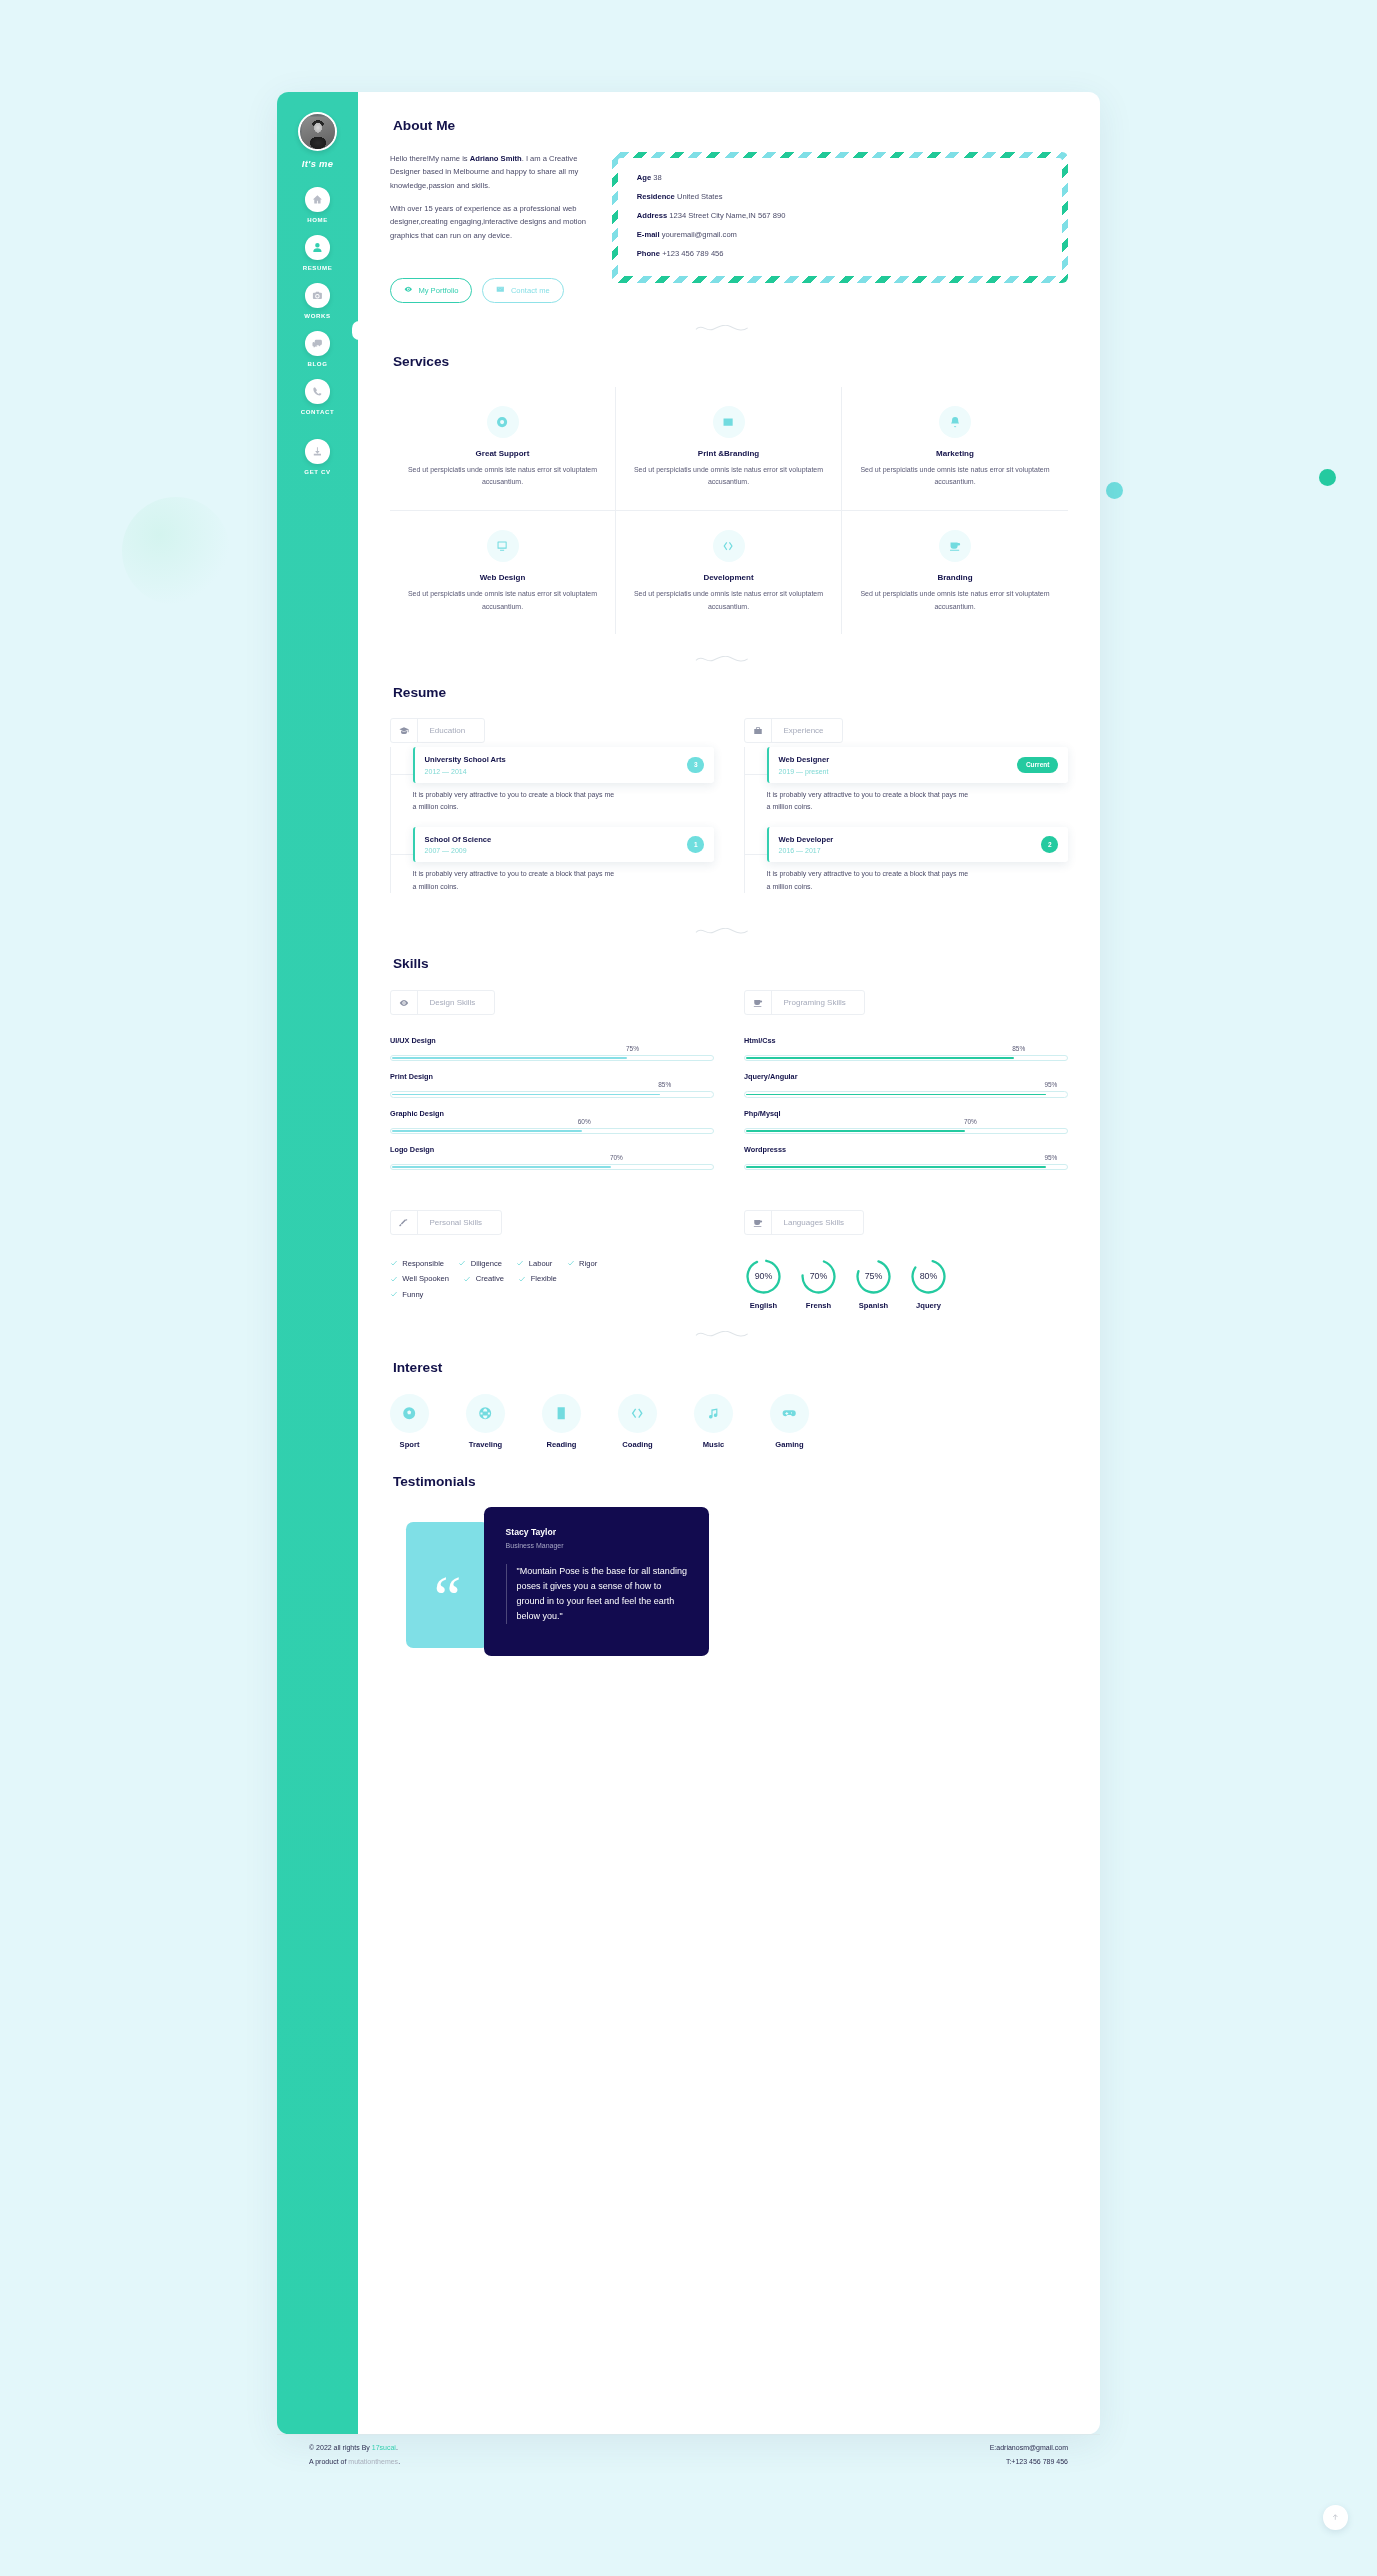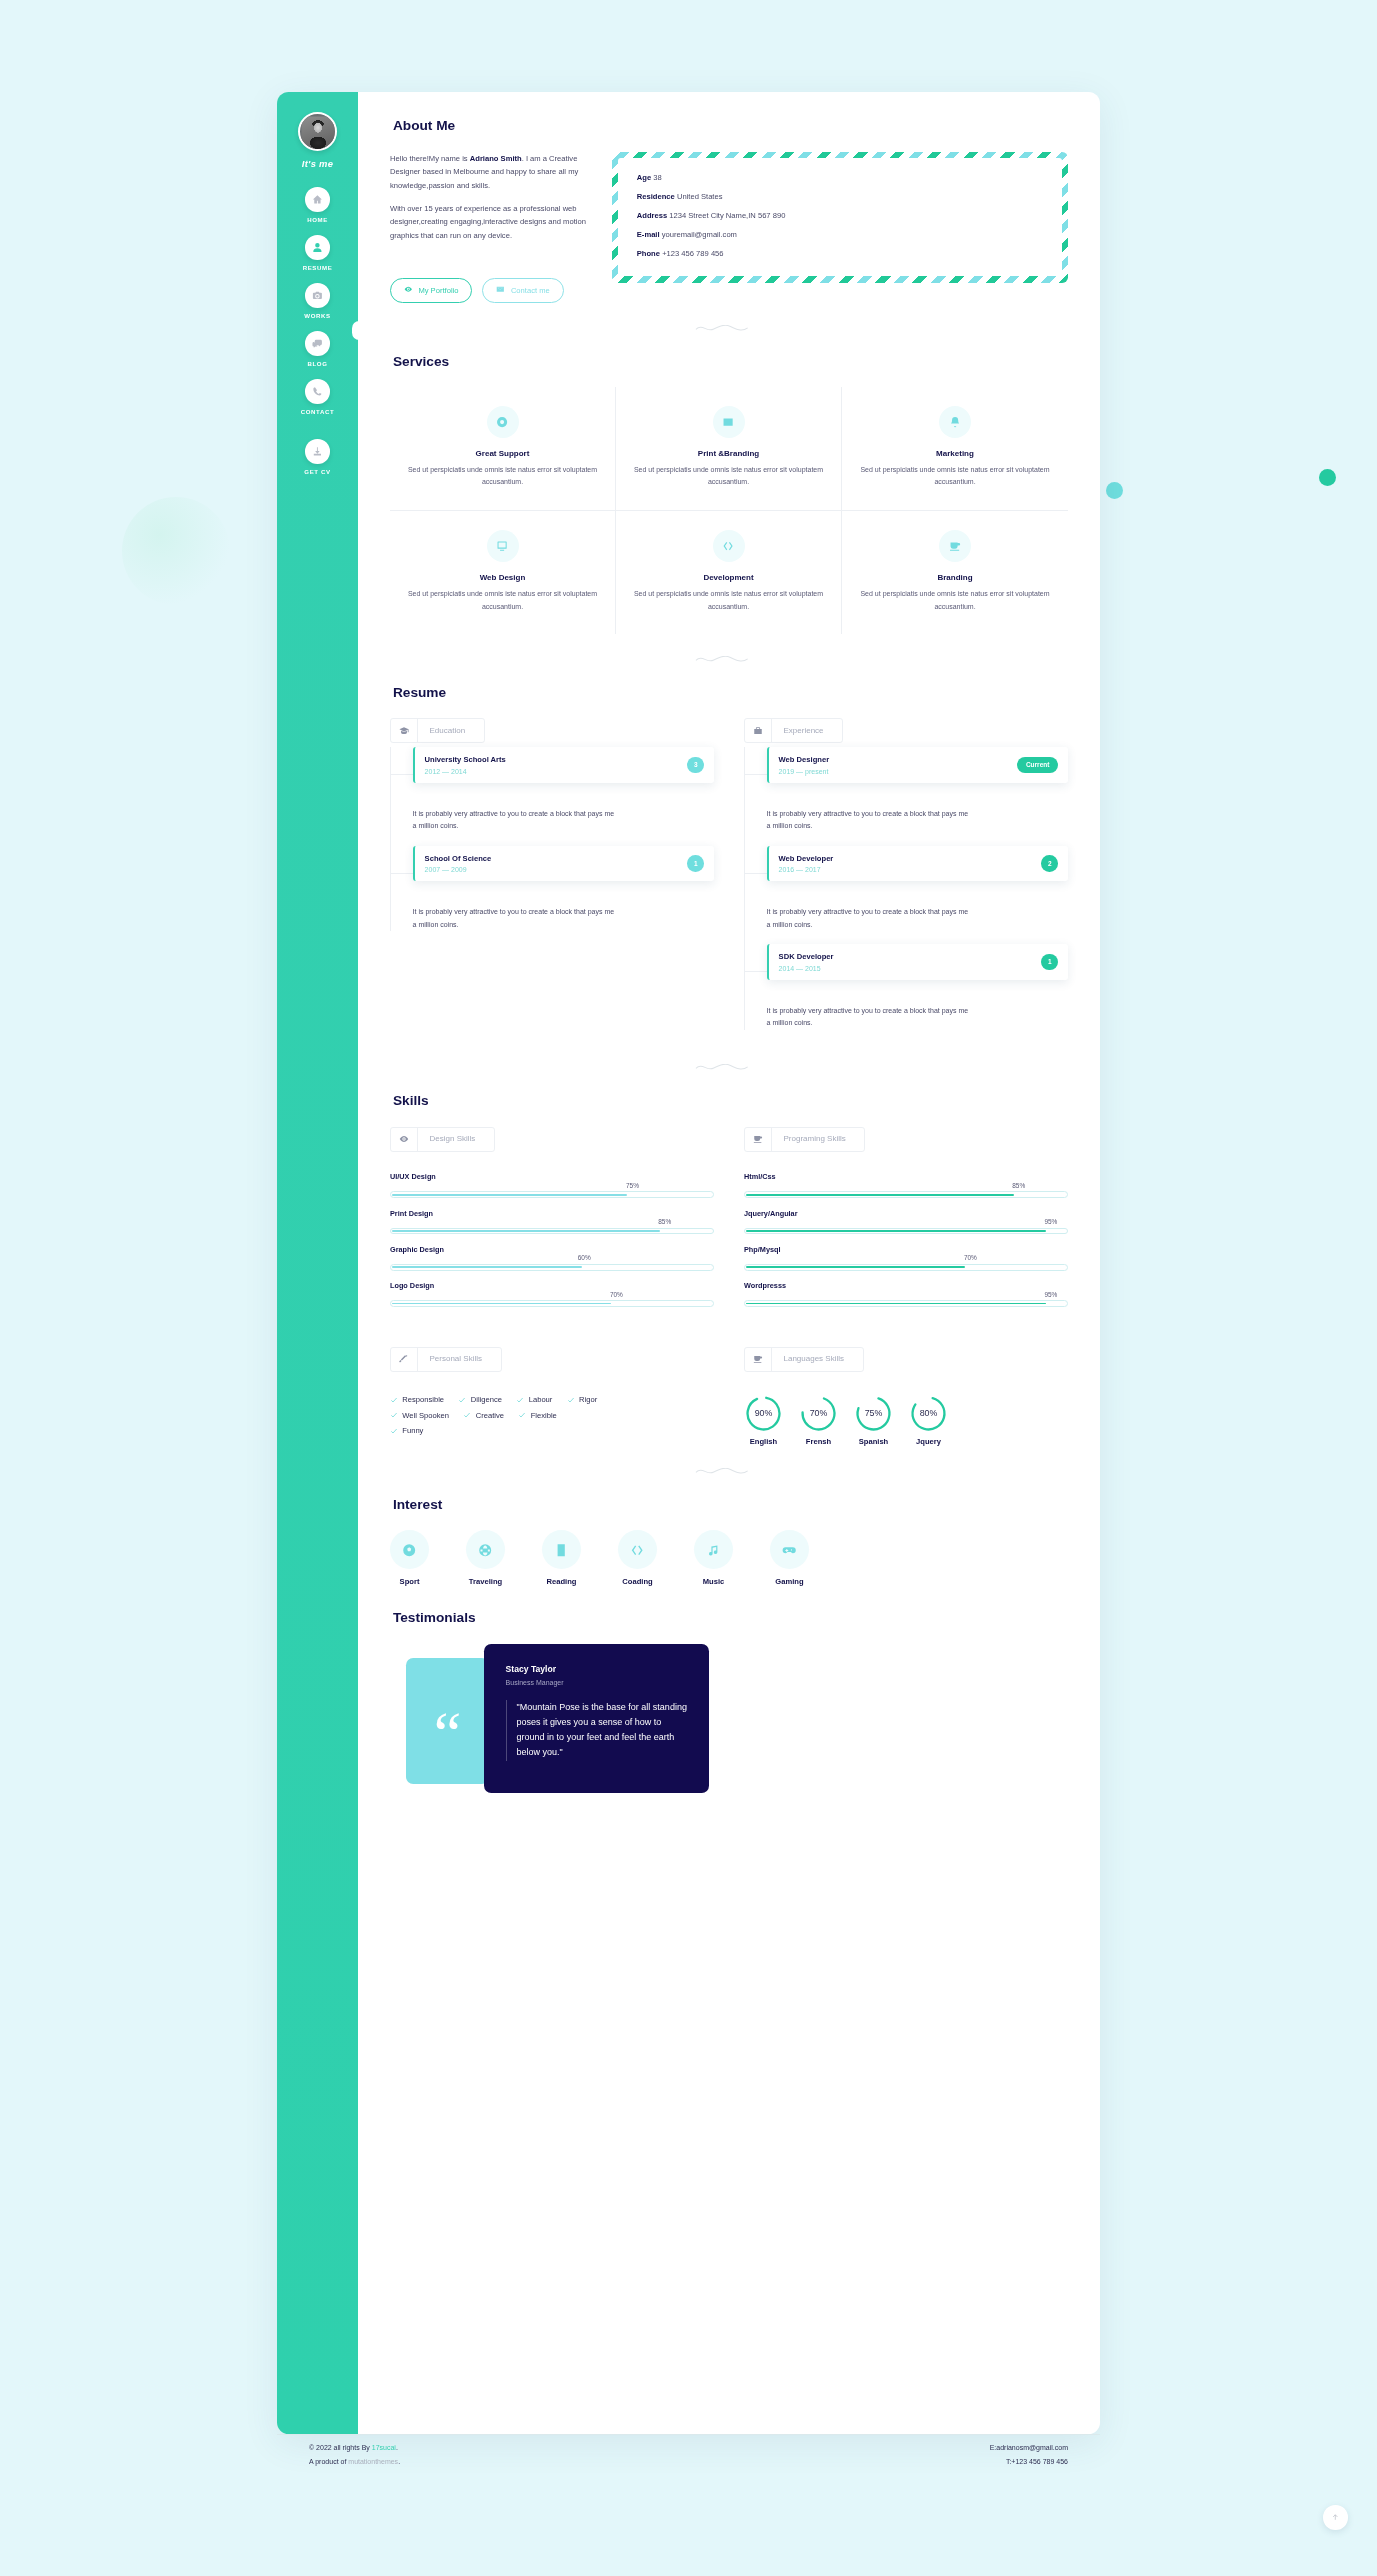--- a/index.html
+++ b/index.html
@@ -184,21 +184,21 @@
   .tl-item::before {
     content: ""; position: absolute; left: -8.6px; top: 27px;
     width: 21.6px; height: 0.7px; background: #eceff3;
   }
   .tl-card {
     background: #fff; border-radius: 2.9px;
     box-shadow: 0 2.2px 10px rgba(40,80,110,.10);
     border-left: 2.2px solid #34cfb0;
     padding: 8px 10px; display: flex;
     align-items: center; justify-content: space-between;
-    margin-bottom: 25px; position: relative;
+    margin-bottom: 6px; position: relative;
   }
   .tl-name { font-size: 7.6px; font-weight: 700; color: #13124a; margin-bottom: 3.6px; }
   .tl-years { font-size: 7px; color: #7fd9d4; }
   .tl-badge {
     width: 16.6px; height: 16.6px; border-radius: 50%;
     background: #6fdede; color: #fff;
     font-size: 6.5px; font-weight: 700;
     display: flex; align-items: center; justify-content: center;
   }
   .tl-badge.green { background: #24caa0; }
@@ -544,30 +544,20 @@
           <div class="tl-item">
             <div class="tl-card">
               <div>
                 <div class="tl-name">Web Developer</div>
                 <div class="tl-years">2016 — 2017</div>
               </div>
               <div class="tl-badge green">2</div>
             </div>
             <p class="tl-desc">It is probably very attractive to you to create a block that pays me a million coins.</p>
           </div>
-          <div class="tl-item">
-            <div class="tl-card">
-              <div>
-                <div class="tl-name">SDK Developer</div>
-                <div class="tl-years">2014 — 2015</div>
-              </div>
-              <div class="tl-badge green">1</div>
-            </div>
-            <p class="tl-desc">It is probably very attractive to you to create a block that pays me a million coins.</p>
-          </div>
         </div>
       </div>
     </div>
 
     <div class="divider">
       <svg viewBox="0 0 94 10">
           <path d="M1 6c8-8 16 4 24 0s16-8 24-4 16 8 24 2"></path>
         </svg>
     </div>
 

